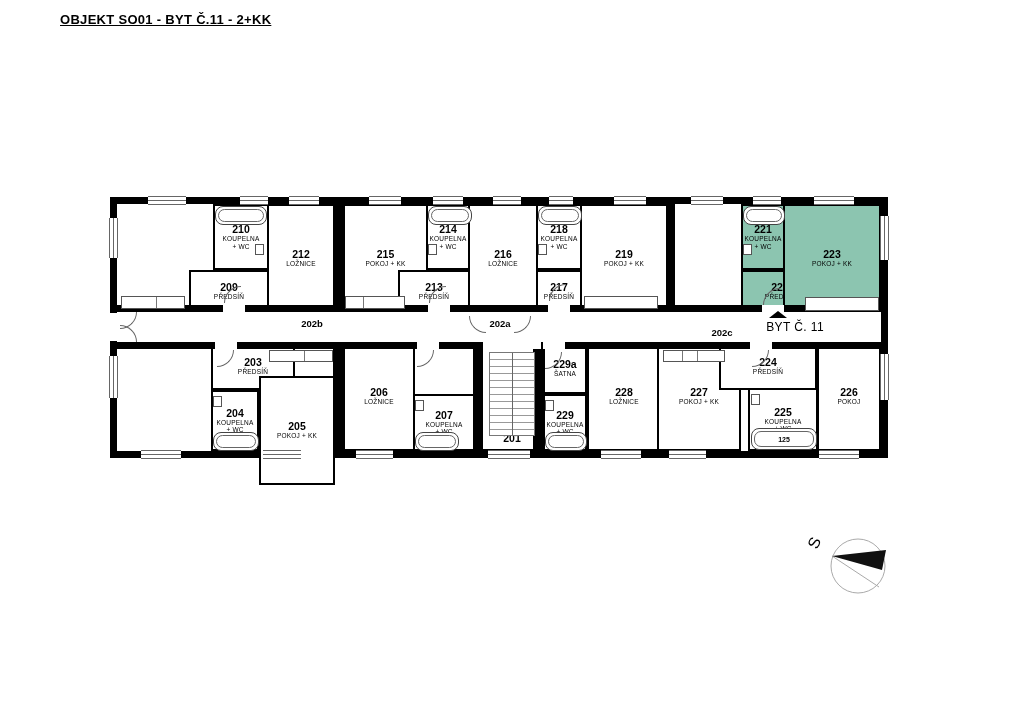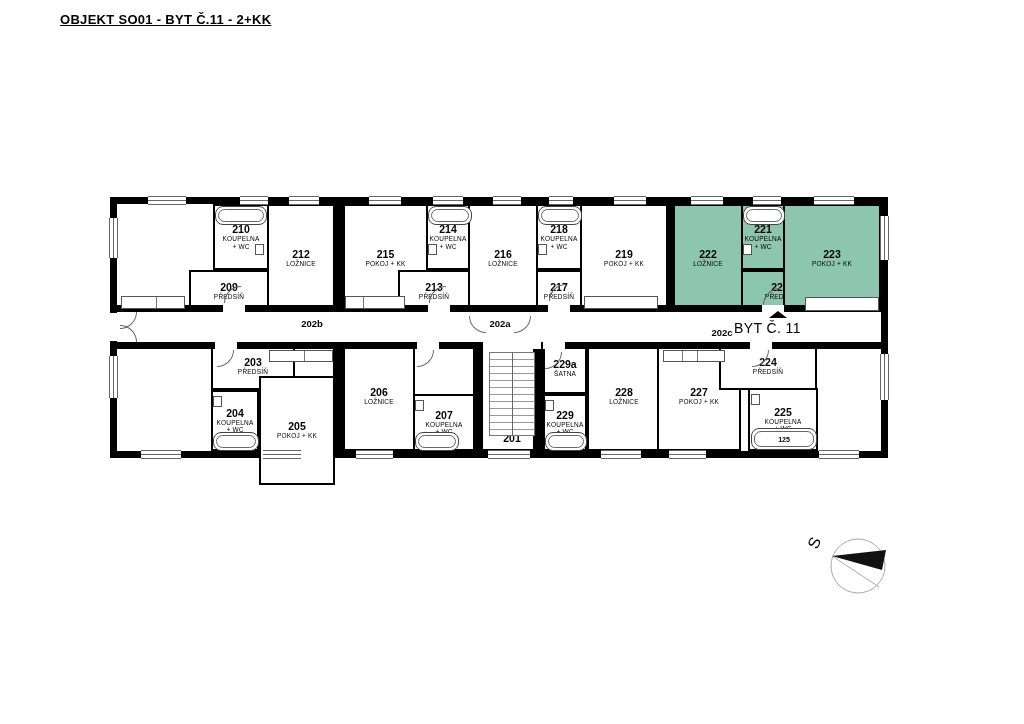--- a/index.html
+++ b/index.html
@@ -31,21 +31,21 @@
   .fix{position:absolute;z-index:3;width:9px;height:11px;border:1px solid #555;background:#fff;box-sizing:border-box;}
   .winh{position:absolute;z-index:4;height:9px;box-sizing:border-box;border-top:1px solid #666;border-bottom:1px solid #666;
         background:linear-gradient(#fff 0 44%,#666 44% 56%,#fff 56% 100%);}
   .winv{position:absolute;z-index:4;width:9px;box-sizing:border-box;border-left:1px solid #666;border-right:1px solid #666;
         background:linear-gradient(90deg,#fff 0 44%,#666 44% 56%,#fff 56% 100%);}
   .gapv{position:absolute;z-index:4;width:8px;background:#fff;}
   .door{position:absolute;z-index:3;width:17px;height:17px;box-sizing:border-box;
         border-right:1px solid #666;border-bottom:1px solid #666;border-bottom-right-radius:100%;}
   .clabel{position:absolute;z-index:3;display:flex;align-items:center;justify-content:center;
           font-size:9.5px;font-weight:bold;}
-  .byt{position:absolute;z-index:3;font-size:14px;font-weight:normal;text-align:left;letter-spacing:.4px;}
+  .byt{position:absolute;z-index:3;font-size:12px;font-weight:normal;text-align:right;letter-spacing:.4px;}
   .arrowup{position:absolute;z-index:3;width:0;height:0;border-left:9px solid transparent;
            border-right:9px solid transparent;border-bottom:7px solid #000;}
   #compass{position:absolute;left:798px;top:514px;}
 </style>
 </head>
 <body>
 
 <div class="title">OBJEKT SO01 - BYT Č.11 - 2+KK</div>
 
 <div id="plan">
@@ -85,24 +85,20 @@
 + WC</div>
     </div>
     <div class="room" style="left: 419px; top: 66px; width: 46px; height: 42px;">
       <div class="rn">217</div>
       <div class="rl">PŘEDSÍŇ</div>
     </div>
     <div class="room" style="left: 463px; top: 0px; width: 88px; height: 108px;">
       <div class="rn">219</div>
       <div class="rl">POKOJ + KK</div>
     </div>
-    <div class="room hl" style="left: 556px; top: 0px; width: 70px; height: 108px;">
-      <div class="rn">222</div>
-      <div class="rl">LOŽNICE</div>
-    </div>
     <div class="room hl" style="left: 624px; top: 0px; width: 44px; height: 66px;">
       <div class="rn">221</div>
       <div class="rl">KOUPELNA
 + WC</div>
     </div>
     <div class="room hl" style="left: 624px; top: 66px; width: 78px; height: 42px;">
       <div class="rn">220</div>
       <div class="rl">PŘEDSÍŇ</div>
     </div>
     <div class="room hl" style="left: 666px; top: 0px; width: 98px; height: 108px;">
@@ -153,20 +149,24 @@
       <div class="rl">POKOJ + KK</div>
     </div>
     <div class="room" style="left: 602px; top: 138px; width: 98px; height: 48px;">
       <div class="rn">224</div>
       <div class="rl">PŘEDSÍŇ</div>
     </div>
     <div class="room" style="left: 631px; top: 184px; width: 70px; height: 63px;">
       <div class="rn">225</div>
       <div class="rl">KOUPELNA
 + WC</div>
+    </div>
+    <div class="room" style="left: 700px; top: 138px; width: 64px; height: 109px;">
+      <div class="rn">226</div>
+      <div class="rl">POKOJ</div>
     </div>
     <div class="thick" style="left: 216px; top: 0px; width: 10px; height: 108px;"></div>
     <div class="thick" style="left: 549px; top: 0px; width: 9px; height: 108px;"></div>
     <div class="thick" style="left: 216px; top: 138px; width: 10px; height: 109px;"></div>
     <div class="thick" style="left: 356px; top: 138px; width: 10px; height: 109px;"></div>
     <div class="thick" style="left: 416px; top: 138px; width: 10px; height: 109px;"></div>
     <div class="bar" style="left: 0px; top: 101px; width: 764px; height: 7px;"></div>
     <div class="bar" style="left: 0px; top: 138px; width: 764px; height: 7px;"></div>
     <div class="gap" style="left: 106px; top: 101px; width: 22px; height: 7px;"></div>
     <div class="gap" style="left: 311px; top: 101px; width: 22px; height: 7px;"></div>

